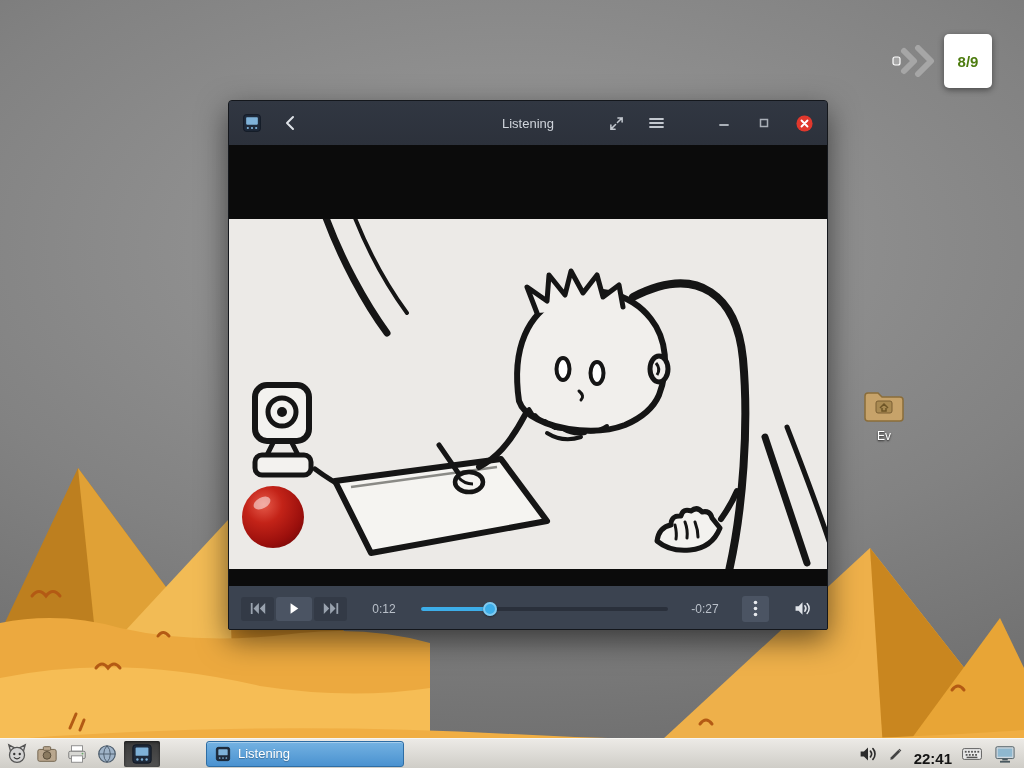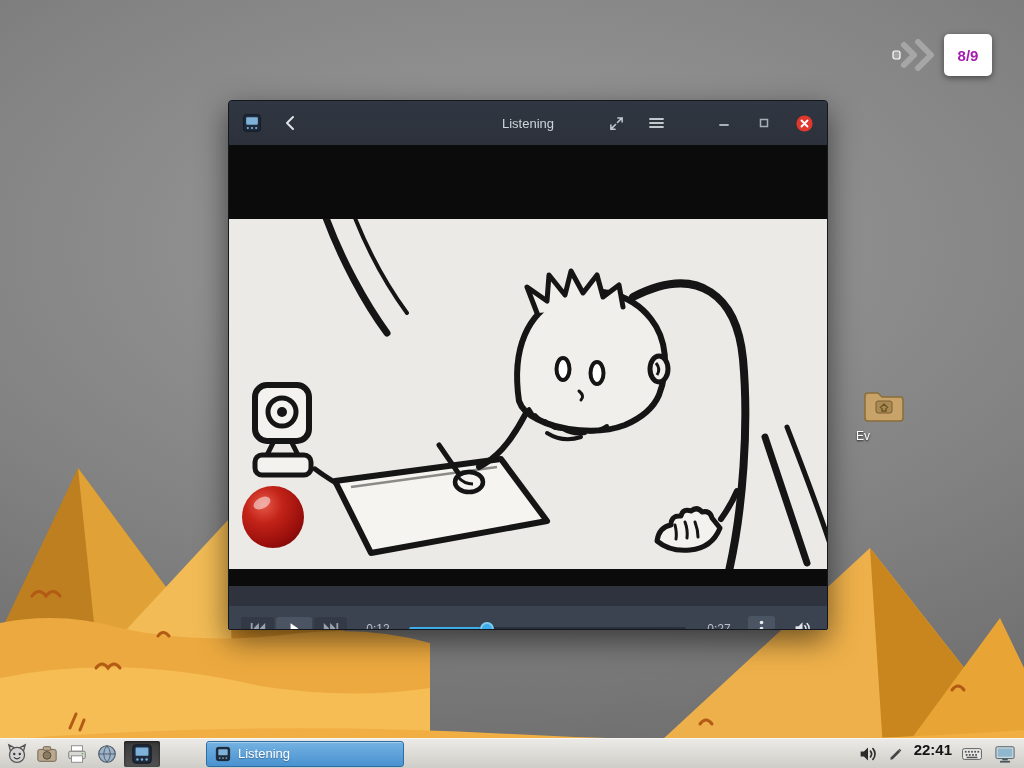--- a/index.html
+++ b/index.html
@@ -5,44 +5,44 @@
   * { margin:0; padding:0; box-sizing:border-box; }
   html,body { width:1024px; height:768px; overflow:hidden; font-family:"Liberation Sans",sans-serif; }
   .stage { position:relative; width:1024px; height:768px;
            background: radial-gradient(130% 95% at 50% 32%, #9c9c9c 0%, #828282 45%, #5a5a5a 100%); }
 
   
   .dunes { position:absolute; left:0; bottom:0; width:1024px; height:340px; }
 
   
   .step-overlay { position:absolute; top:34px; left:892px; display:flex; align-items:center; z-index:8; }
-  .step-badge { width:48px; height:42px; background:#fff; border-radius:5px; margin-left:8px;
+  .step-badge { width:48px; height:54px; background:#fff; border-radius:5px; margin-left:8px;
                 display:flex; align-items:center; justify-content:center;
-                font-size:15px; font-weight:bold; color:#a21caf; box-shadow:0 2px 6px rgba(0,0,0,.45); }
-
-  
-  .desktop-icon { position:absolute; left:856px; top:388px; width:56px; z-index:2; cursor:default; }
+                font-size:15px; font-weight:bold; color:#4d7c0f; box-shadow:0 2px 6px rgba(0,0,0,.45); }
+
+  
+  .desktop-icon { position:absolute; left:856px; top:388px; width:56px; text-align:center; z-index:2; cursor:default; }
   .desktop-icon .label { margin-top:3px; font-size:12px; color:#fff; text-shadow:0 1px 2px rgba(0,0,0,.8); }
 
   
   .window { position:absolute; left:228px; top:100px; width:600px; height:530px; z-index:5;
             border:1px solid #14171c; border-radius:4px 4px 2px 2px; overflow:hidden;
             box-shadow:0 10px 30px rgba(0,0,0,.55); background:#2e333d; }
   .titlebar { height:44px; background:linear-gradient(#313742,#2c313b); display:flex; align-items:center;
               position:relative; padding:0 12px; }
   .tb-left { display:flex; align-items:center; gap:16px; }
   .tb-title { position:absolute; left:50%; transform:translateX(-50%); color:#cfd4db; font-size:13px; white-space:nowrap; }
   .tb-right { margin-left:auto; display:flex; align-items:center; gap:18px; }
   .tb-btn { background:none; border:none; width:22px; height:22px; display:flex; align-items:center; justify-content:center; cursor:pointer; padding:0; }
   .tb-sep { width:10px; }
 
   .video { position:relative; width:600px; height:441px; background:#0b0b0b; }
   .cartoon { position:absolute; left:0; top:74px; width:600px; height:350px; display:block; }
 
-  .controls { height:45px; background:#3b4350; display:flex; align-items:center; padding:0 12px; gap:14px;margin-top:20px; }
+  .controls { height:45px; background:#3b4350; display:flex; align-items:center; padding:0 12px; gap:20px; }
   .btn-group { display:flex; gap:2px; }
   .pbtn { width:33px; height:24px; border:none; border-radius:3px; background:#333a46;
           display:flex; align-items:center; justify-content:center; cursor:pointer; }
   .pbtn.play { background:#4b5463; width:36px; }
   .time { font-size:12px; color:#b9c0c9; min-width:34px; text-align:center; }
   .slider { position:relative; flex:1; height:20px; cursor:pointer; }
   .slider .track { position:absolute; left:0; right:0; top:8px; height:4px; border-radius:2px; background:#2a303b; }
   .slider .fill { position:absolute; left:0; top:0; height:4px; border-radius:2px; background:#3daee9; width:28%; }
   .slider .handle { position:absolute; top:10px; left:28%; width:14px; height:14px; border-radius:50%;
                     background:#3daee9; transform:translate(-50%,-50%);
@@ -55,21 +55,21 @@
   .taskbar { position:absolute; left:0; bottom:0; width:1024px; height:30px; z-index:10;
              background:linear-gradient(#eceae6,#cfcdc7); border-top:1px solid #f7f6f3;
              display:flex; align-items:center; padding:0 4px; }
   .tb-launchers { display:flex; align-items:center; gap:4px; }
   .tb-ic { width:26px; height:26px; border:none; background:none; display:flex; align-items:center; justify-content:center; cursor:pointer; border-radius:2px; }
   .tb-ic.active { width:36px; background:linear-gradient(#3a3a3a,#515151); box-shadow:inset 0 1px 3px rgba(0,0,0,.6); }
   .task-btn { margin-left:46px; width:198px; height:26px; border:1px solid #2e6da4; border-radius:3px;
               background:linear-gradient(#74b2e2,#4a92d0); display:flex; align-items:center; gap:7px;
               padding:0 8px; cursor:pointer; box-shadow:inset 0 1px 0 rgba(255,255,255,.35); }
   .task-btn span.lbl { color:#fff; font-size:13px; text-shadow:0 1px 1px rgba(0,0,0,.3); }
-  .tray { margin-left:auto; display:flex; align-items:flex-start; gap:7px; padding-right:2px; }
+  .tray { margin-left:auto; display:flex; align-items:flex-end; gap:7px; padding-right:2px; }
   .clock { font-size:15px; font-weight:bold; color:#141414; cursor:default; }
 </style>
 </head>
 <body>
 
 <div class="stage">
 
   <svg class="dunes" viewBox="0 0 1024 340" preserveAspectRatio="none">
     <polygon points="0,205 78,40 200,205" fill="#bd7f1f"></polygon>
     <polygon points="78,40 200,205 95,205" fill="#e0a136"></polygon>

